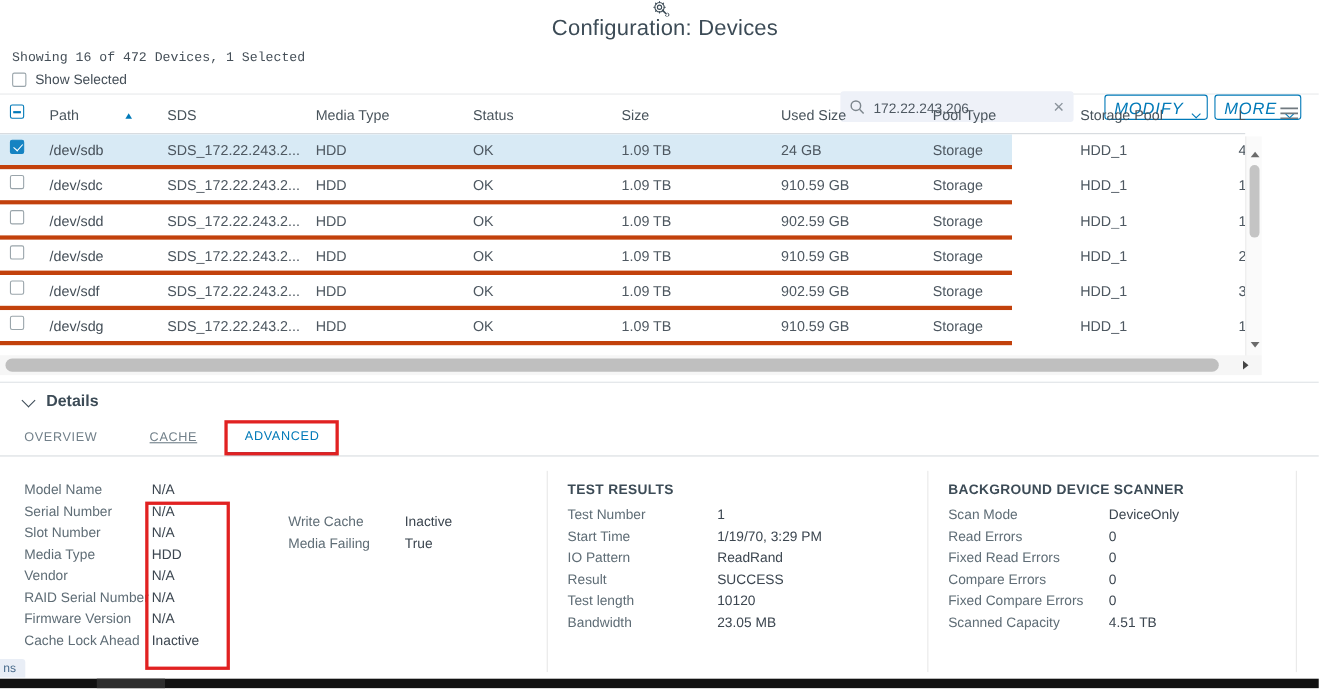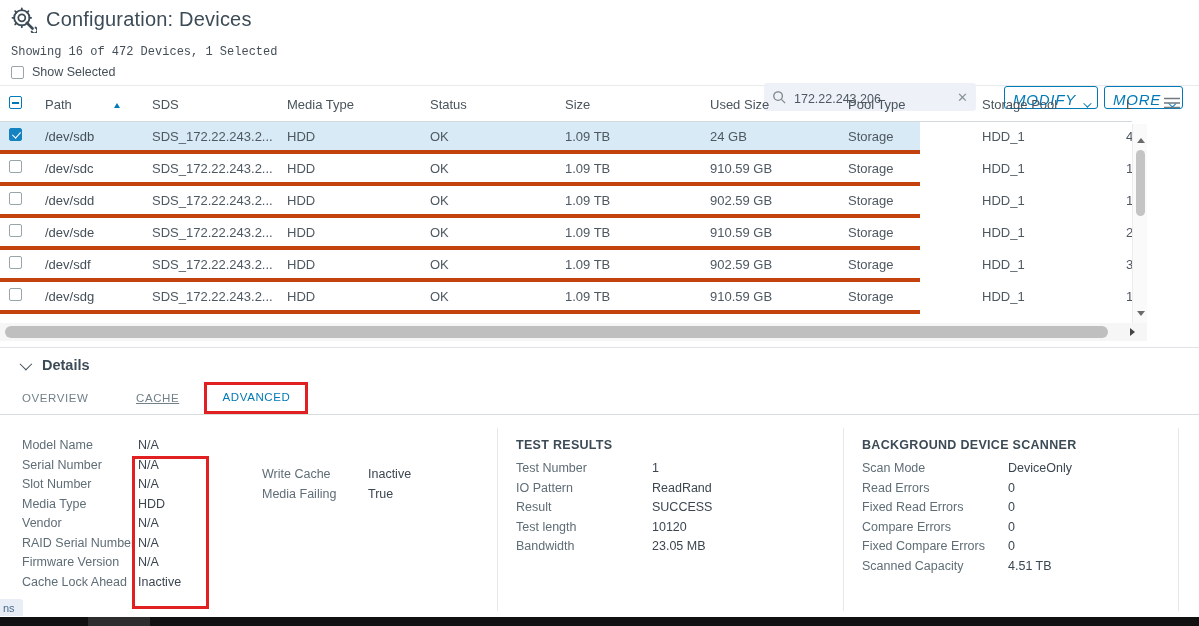--- a/index.html
+++ b/index.html
@@ -1,21 +1,21 @@
 <!DOCTYPE html>
 <html><head>
 <meta charset="utf-8">
 <style>
   * { margin:0; padding:0; box-sizing:border-box; }
   html,body { background:#ffffff; }
   body { font-family:"Liberation Sans", sans-serif; color:#3c4b56; }
   #app { position:relative; width:1199px; height:626px; background:#fff; overflow:hidden; }
 
   
-  .title-bar { position:absolute; left:0; top:0; width:100%; height:38px; display:flex; align-items:center; padding-left:10px; }
+  .title-bar { position:absolute; left:0; top:0; width:100%; height:38px; display:flex; align-items:center; padding-left:10px;flex-direction:column; }
   .title-bar .gear { width:27px; height:27px; margin-right:9px; }
   .page-title { font-size:20px; font-weight:400; color:#3c4b56; letter-spacing:.2px; }
 
   
   .toolbar { position:absolute; left:0; top:38px; width:100%; height:48px; border-bottom:1px solid #e8eaec; }
   .summary-text { position:absolute; left:11px; top:7px; font-size:12px; color:#454f58;font-family:Liberation Mono, monospace; }
   .show-selected { position:absolute; left:11px; top:27px; display:flex; align-items:center; font-size:12.5px; color:#454f58; cursor:default; }
   .cb { width:13px; height:13px; border:1px solid #9aa5ab; border-radius:2px; background:#fff; display:inline-block; position:relative; }
   .cb.checked { background:#1583c2; border-color:#1583c2; }
   .cb.checked::after { content:""; position:absolute; left:3.5px; top:1px; width:4px; height:7px; border:solid #fff; border-width:0 1.8px 1.8px 0; transform:rotate(42deg); }
@@ -307,20 +307,24 @@
       </div>
     </div>
 
     <div class="panel" id="panel-tests">
       <div class="panel-title">TEST RESULTS</div>
       <div class="kv">
           <span class="k">Test Number</span>
           <span class="v">1</span>
         </div>
       <div class="kv">
+          <span class="k">Start Time</span>
+          <span class="v">1/19/70, 3:29 PM</span>
+        </div>
+      <div class="kv">
           <span class="k">IO Pattern</span>
           <span class="v">ReadRand</span>
         </div>
       <div class="kv">
           <span class="k">Result</span>
           <span class="v">SUCCESS</span>
         </div>
       <div class="kv">
           <span class="k">Test length</span>
           <span class="v">10120</span>

